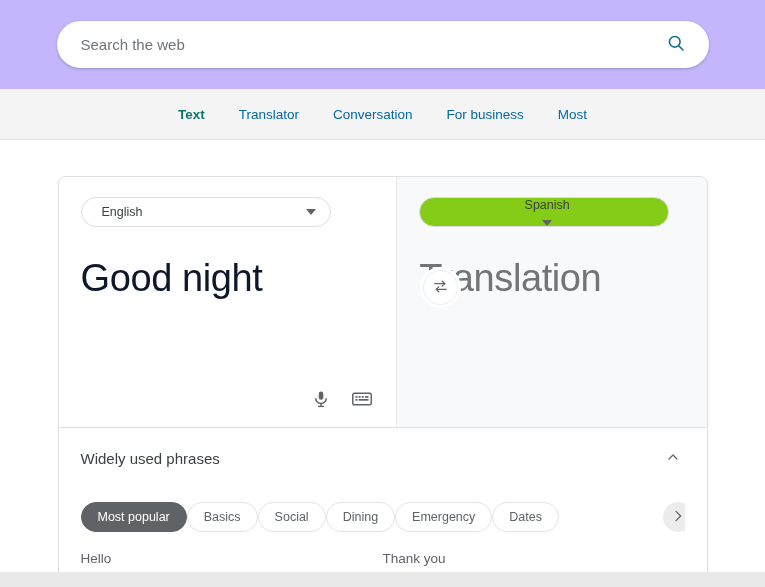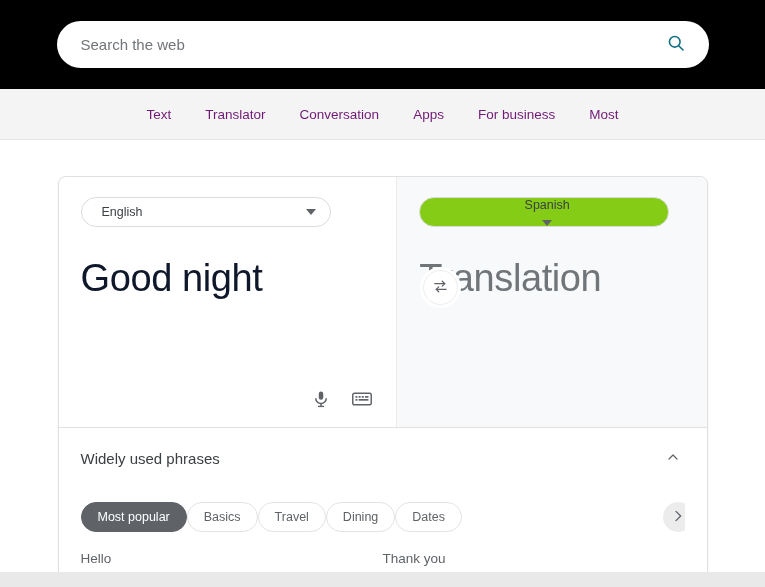--- a/index.html
+++ b/index.html
@@ -15,21 +15,21 @@
     font-family: "Liberation Sans", sans-serif;
     background: #ffffff;
     color: #202124;
     -webkit-font-smoothing: antialiased;
   }
 
   
   .header {
     position: relative;
     height: 89px;
-    background: #000000;
+    background: #c4b5fd;
     display: flex;
     align-items: center;
     justify-content: center;
   }
 
   .searchbar {
     width: 652px;
     height: 47px;
     background: #ffffff;
     border-radius: 24px;
@@ -62,29 +62,29 @@
     height: 51px;
     background: #f4f4f4;
     border-bottom: 1px solid #e4e4e4;
     display: flex;
     align-items: center;
     justify-content: center;
     gap: 0px;
   }
   .nav-item {
     font-size: 13.5px;
-    color: #701a75;
+    color: #0369a1;
     padding: 0 17px;
     cursor: pointer;
     white-space: nowrap;
     line-height: 51px;
   }
   .nav-item.active {
-    color: #701a75;
-    font-weight: normal;
+    color: #0f766e;
+    font-weight: bold;
   }
 
   
   .main {
     padding: 36px 0 0 0;
     background: #ffffff;
     height: 447px;
   }
 
   .card {
@@ -304,21 +304,20 @@
         </svg>
       </span>
     </button>
   </div>
 </div>
 
 <div class="navbar">
   <div class="nav-item active">Text</div>
   <div class="nav-item">Translator</div>
   <div class="nav-item">Conversation</div>
-  <div class="nav-item">Apps</div>
   <div class="nav-item">For business</div>
   <div class="nav-item">Most</div>
 </div>
 
 <div class="main">
   <div class="card">
 
     <div class="panes">
 
       <div class="pane pane-source">
@@ -383,22 +382,23 @@
               <path d="M6 15l6-6 6 6"></path>
             </svg>
           </span>
         </button>
       </div>
 
       <div class="chips-wrap">
         <div class="chips">
           <div class="chip active">Most popular</div>
           <div class="chip">Basics</div>
-          <div class="chip">Travel</div>
+          <div class="chip">Social</div>
           <div class="chip">Dining</div>
+          <div class="chip">Emergency</div>
           <div class="chip">Dates</div>
         </div>
         <button class="chips-next">
           <span>
             <svg width="16" height="16" viewBox="0 0 24 24" fill="none" stroke="#5f6368" stroke-width="1.9" stroke-linecap="round" stroke-linejoin="round">
               <path d="M9 5l7 7-7 7"></path>
             </svg>
           </span>
         </button>
       </div>

